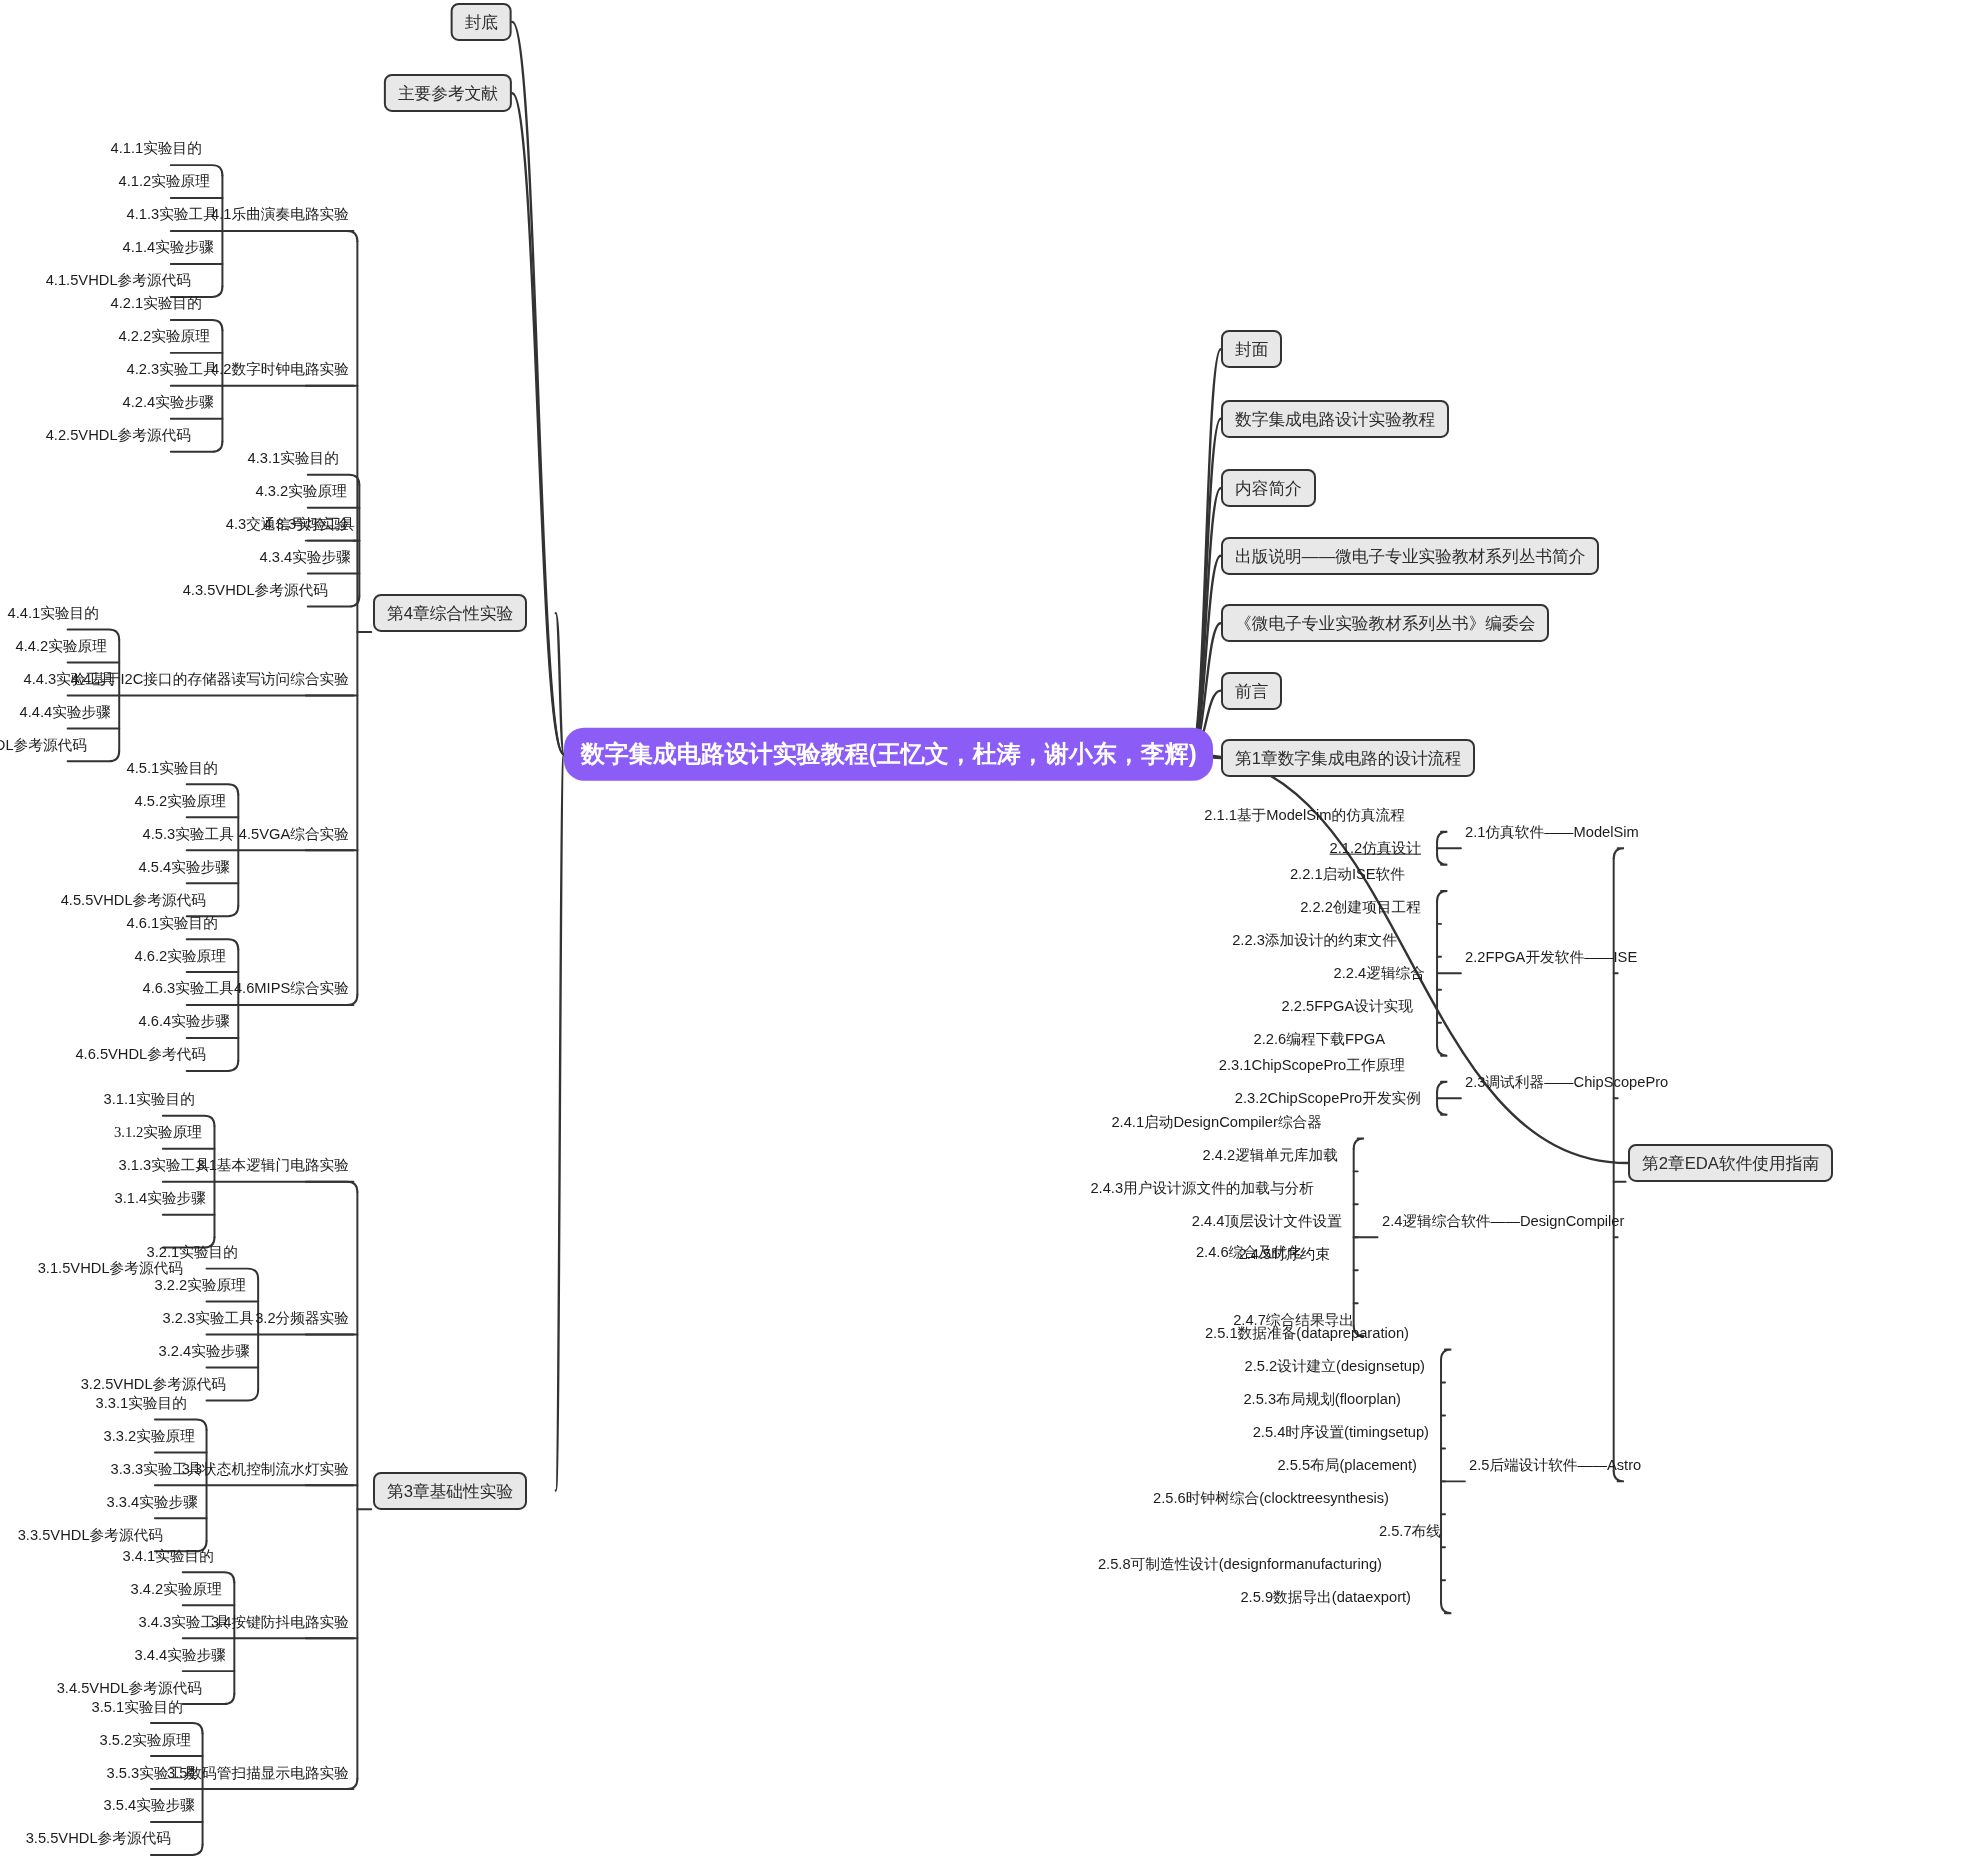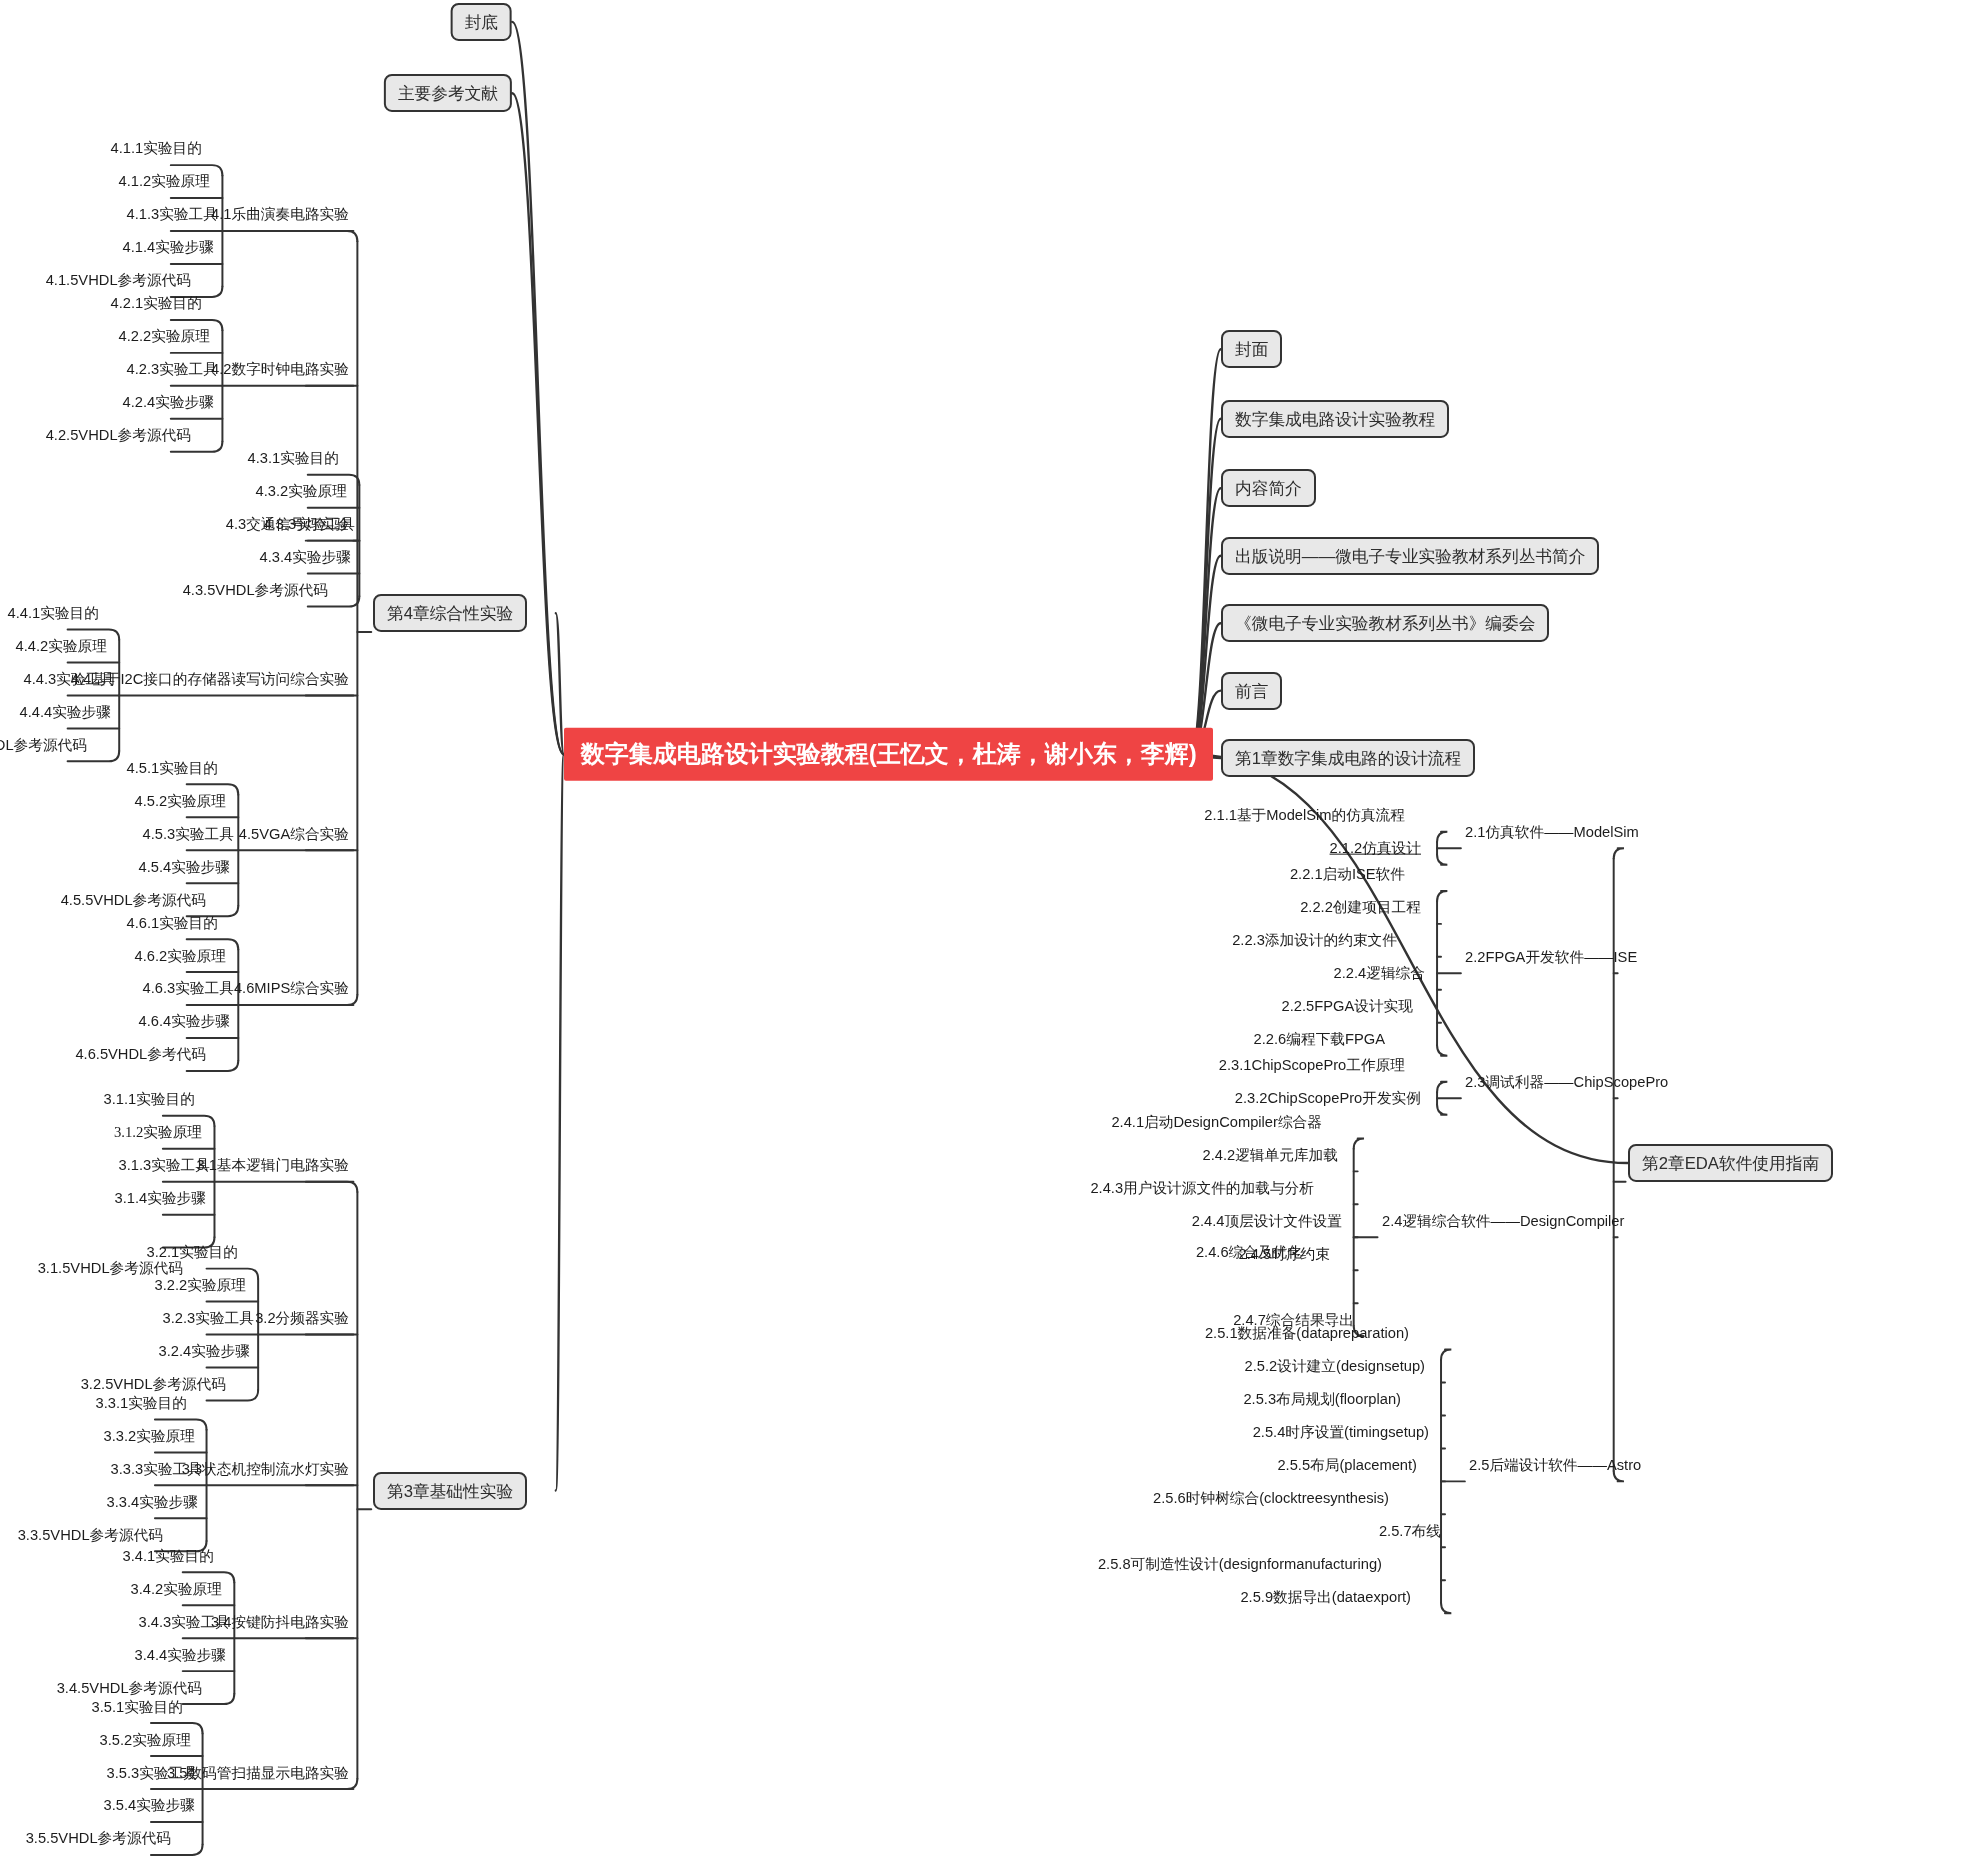--- a/index.html
+++ b/index.html
@@ -4,21 +4,21 @@
 <title>Mindmap</title>
 <style>
   html,body{margin:0;padding:0;background:#ffffff;}
   body{font-family:"Liberation Sans","DejaVu Sans",sans-serif;}
   #stage{position:relative;width:2058px;height:1868px;background:#fff;overflow:hidden;}
   svg#wires{position:absolute;left:0;top:0;width:2058px;height:1868px;pointer-events:none;}
   .node{position:absolute;white-space:nowrap;}
 
   
   .root{
-    background:#ef4444;color:#ffffff;border-radius:2px;
+    background:#8b5cf6;color:#ffffff;border-radius:20px;
     font-size:24px;font-weight:bold;
     padding:10.3px 16.7px;letter-spacing:0px;
     box-shadow:0 0 0 0 transparent;
   }
   
   .boxnode{
     background:#e8e8e8;color:#2d2d2d;border:2px solid #333333;border-radius:8px;
     font-size:16.7px;padding:5.6px 12px;font-weight:normal;
   }
   

